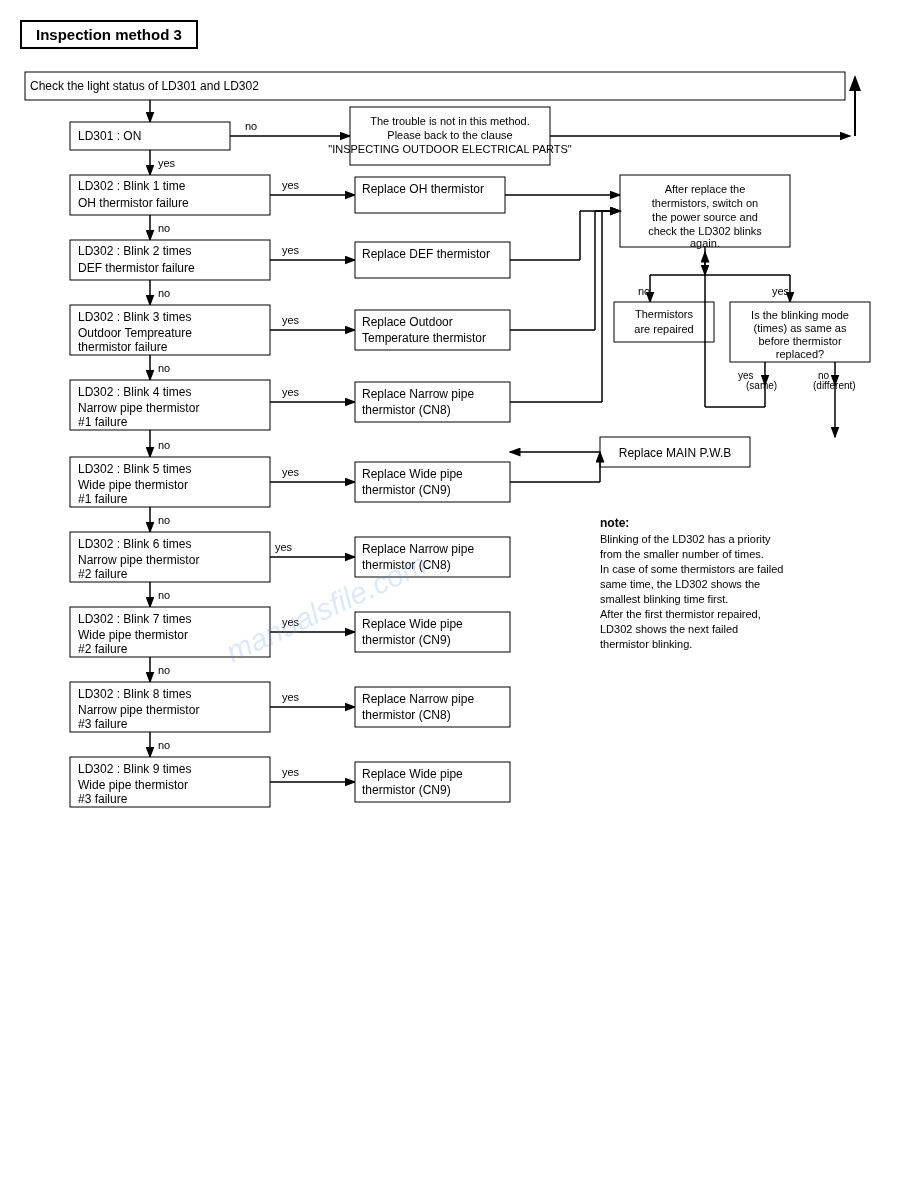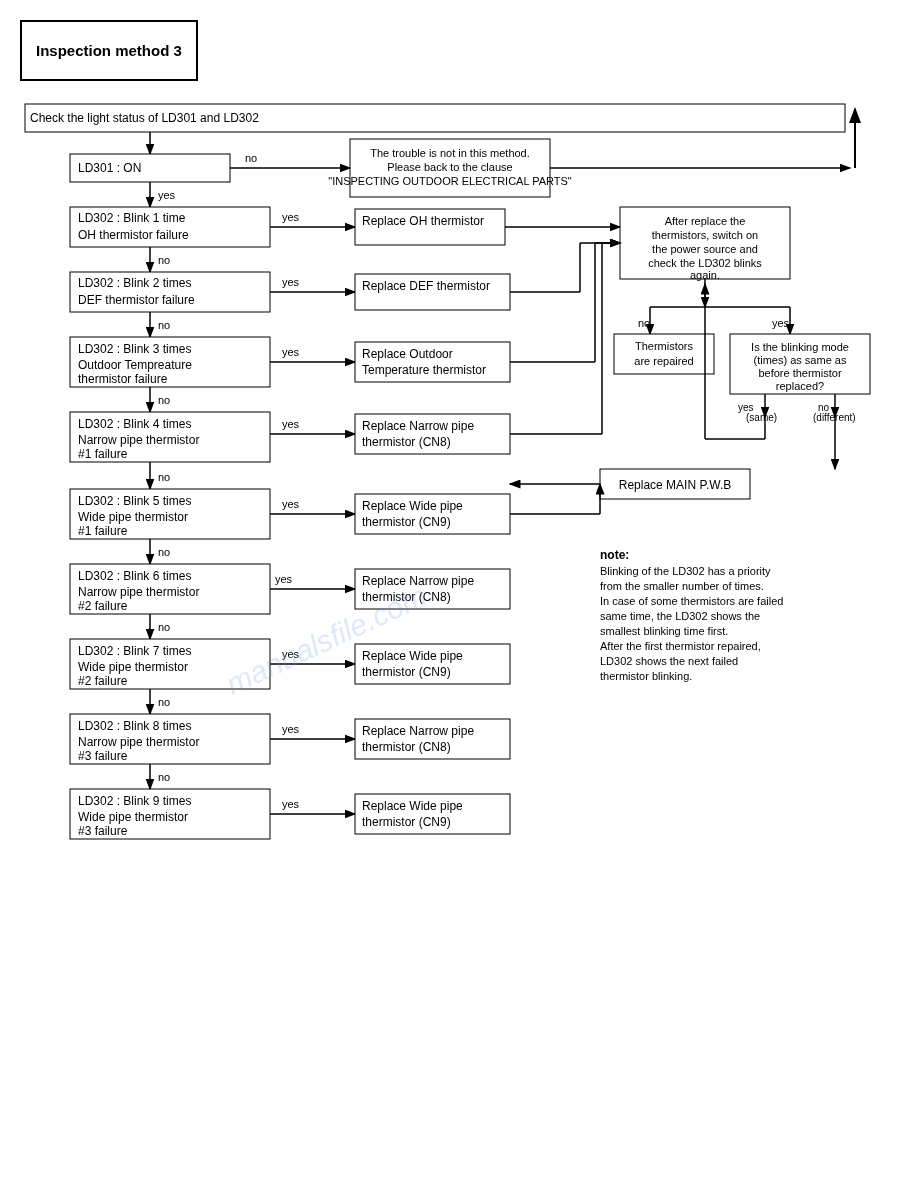--- a/index.html
+++ b/index.html
@@ -17,21 +17,21 @@
       width: 918px;
       min-height: 1188px;
       background: #fff;
       padding: 20px 20px 20px 20px;
       position: relative;
     }
 
     .title-box {
       border: 2px solid #000;
       display: inline-block;
-      padding: 20px 14px;
+      padding: 4px 14px;
       font-weight: bold;
       font-size: 15px;
       margin-bottom: 18px;
       text-align: right;
     }
 
     .flowchart-wrapper {
       position: relative;
       width: 870px;
     }

